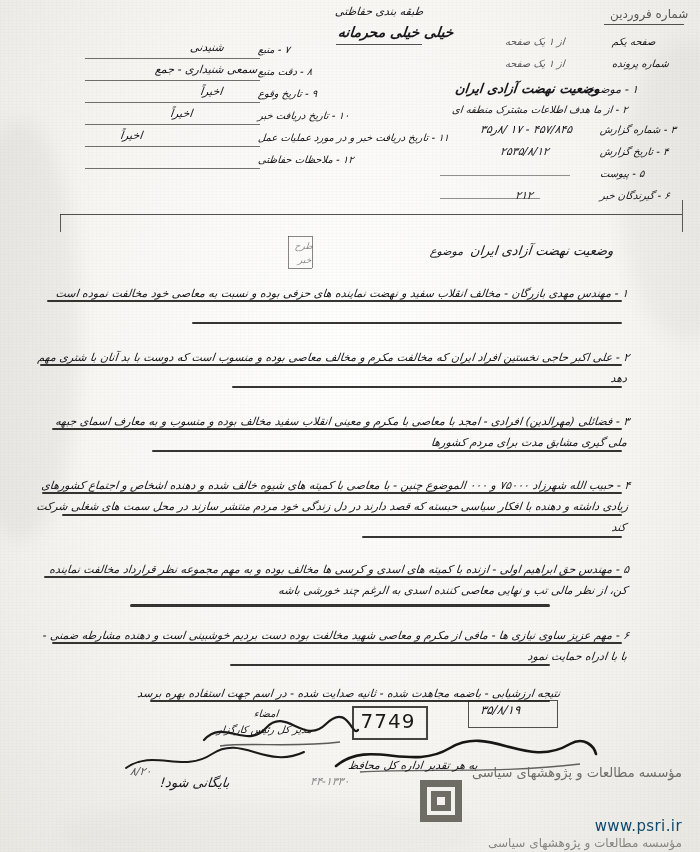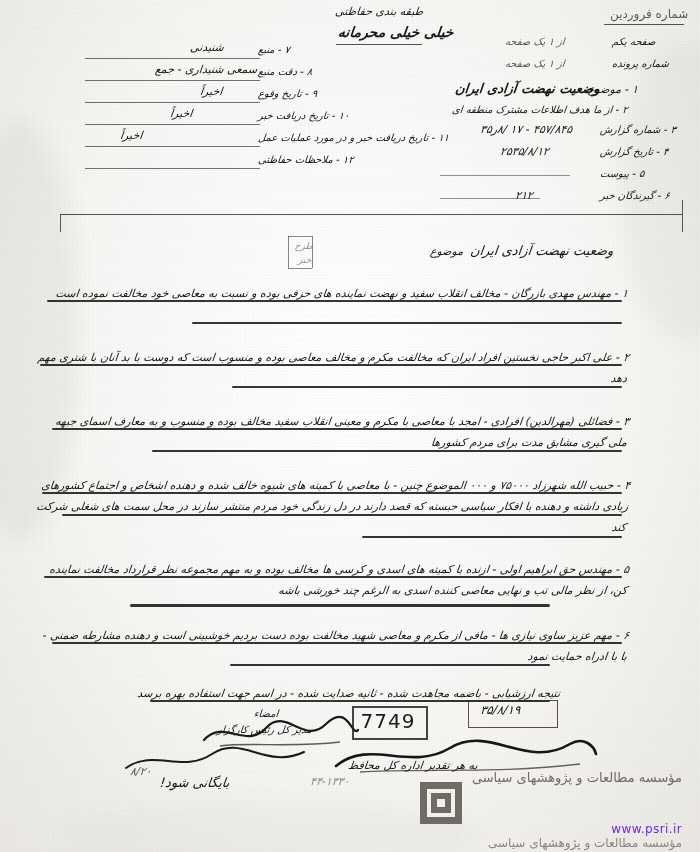--- a/index.html
+++ b/index.html
@@ -127,22 +127,22 @@
     gap: 10px;
     direction: rtl;
   }
   #wm-text {
     text-align: right;
     color: #6f6c66;
     font-size: 13px;
     line-height: 1.45;
   }
   #wm-url {
-    font-size: 12px;
-    color: #6d28d9;
+    font-size: 15px;
+    color: #0c4a6e;
     letter-spacing: .4px;
     margin-top: 33px;
   }
   #wm-logo {
     width: 42px;
     height: 42px;
     background: #6f6c66;
     position: relative;
   }
   #wm-logo::before {

